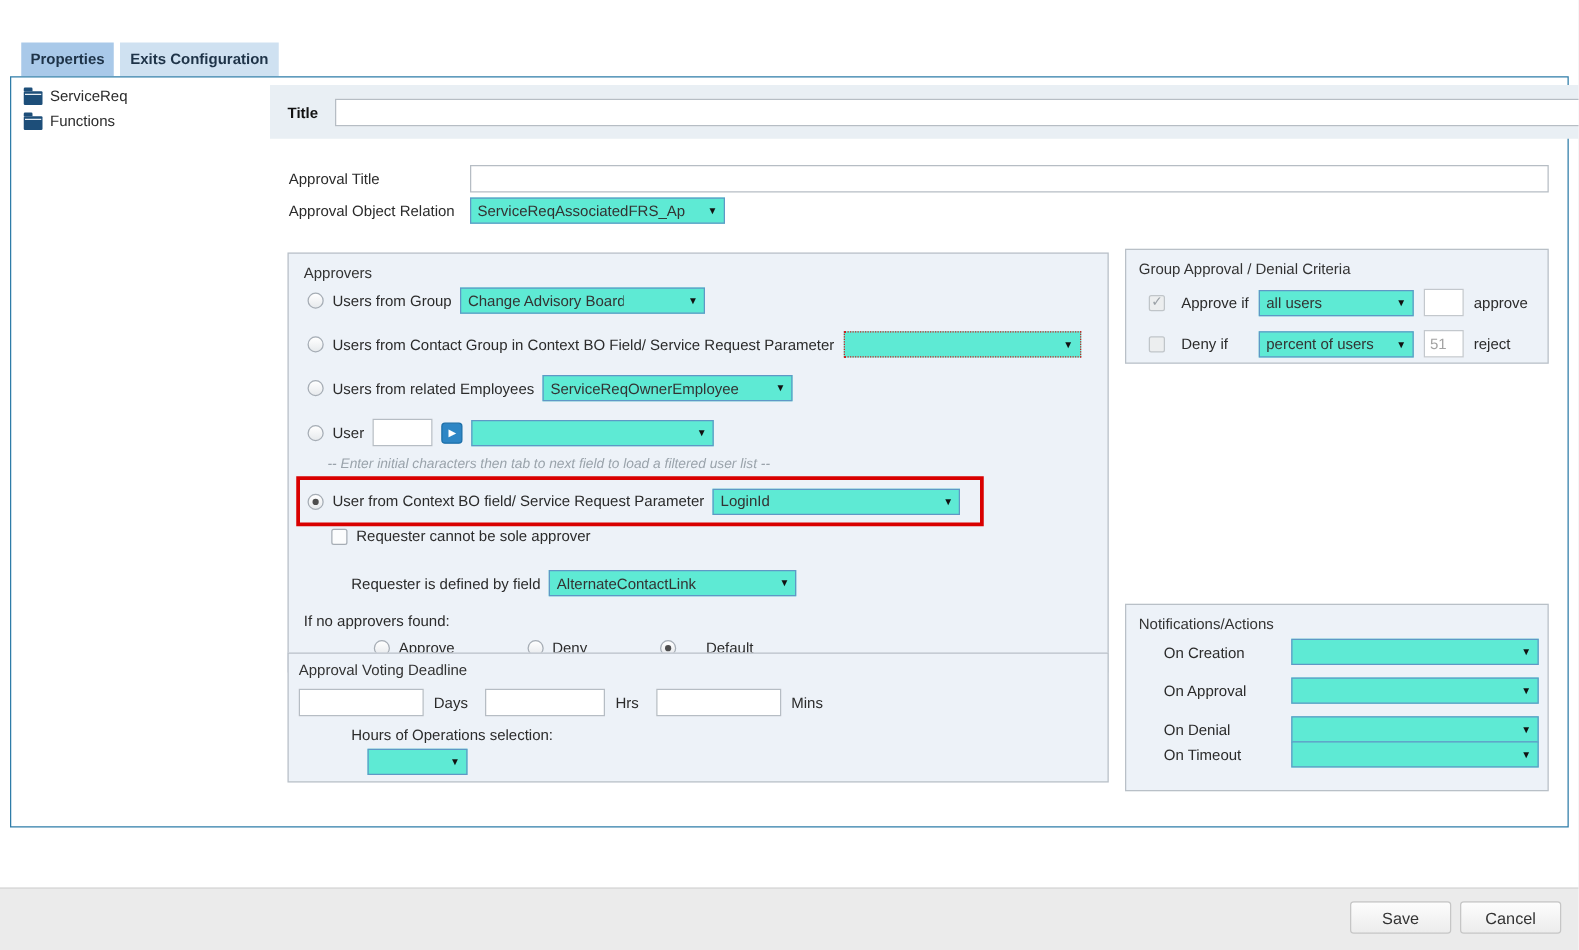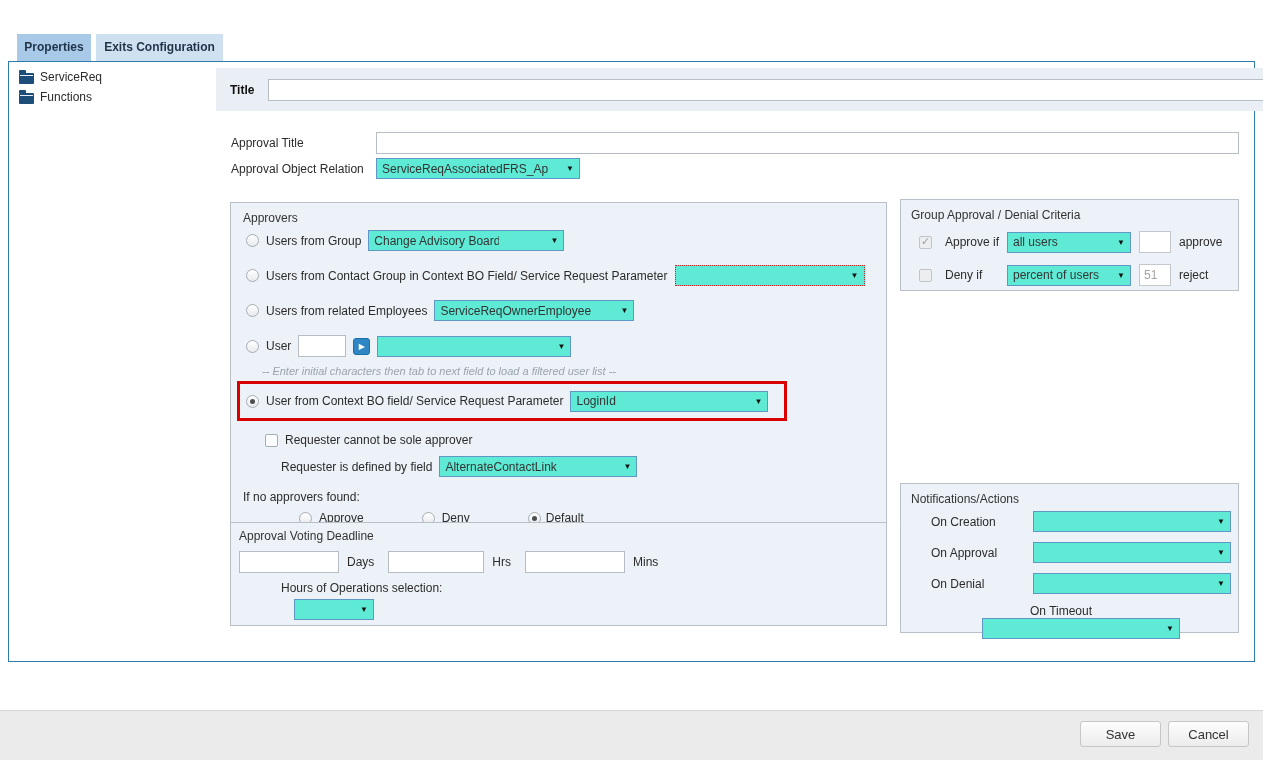--- a/index.html
+++ b/index.html
@@ -144,42 +144,42 @@
 
       <div class="redbox" style="left:6px; top:178px; width:550px; height:40px; padding-left:6px; gap:7px;">
         <span class="radio checked"></span>
         <span class="lbl">User from Context BO field/ Service Request Parameter</span>
         <div class="sel" style="width:198px;">
           <span class="val">LoginId</span>
           <span class="arr">▼</span>
         </div>
       </div>
 
-      <div class="arow" style="left:34px; top:230px; gap:7px;">
+      <div class="arow" style="left:34px; top:219px; gap:7px;">
         <span class="cbx"></span>
         <span class="lbl">Requester cannot be sole approver</span>
       </div>
 
       <div class="arow" style="left:50px; top:253px; gap:7px;">
         <span class="lbl">Requester is defined by field</span>
         <div class="sel" style="width:198px;">
           <span class="val">AlternateContactLink</span>
           <span class="arr">▼</span>
         </div>
       </div>
 
       <div class="arow" style="left:12px; top:287px;">If no approvers found:</div>
 
       <div class="arow" style="left:68px; top:308px;">
         <span class="radio"></span>
         <span class="lbl" style="margin-left:7px;">Approve</span>
         <span class="radio" style="margin-left:58px;"></span>
         <span class="lbl" style="margin-left:7px;">Deny</span>
         <span class="radio checked" style="margin-left:58px;"></span>
-        <span class="lbl" style="margin-left:5px;text-align:center;">Default</span>
+        <span class="lbl" style="margin-left:24px;text-align:center;">Default</span>
       </div>
     </div>
 
     <div class="gbox" style="left:221px; top:460px; width:657px; height:104px;">
       <span class="gbox-title" style="left:8px; top:6px;">Approval Voting Deadline</span>
       <div class="arow" style="left:8px; top:28px; gap:8px;">
         <input class="tinput" style="width: 100px;" value="">
         <span class="lbl">Days</span>
         <input class="tinput" style="width: 96px; margin-left: 6px;" value="">
         <span class="lbl">Hrs</span>
@@ -233,21 +233,21 @@
           <span class="arr">▼</span>
         </div>
       </div>
       <div class="arow" style="left:30px; top:89px; width:300px;">
         <span class="lbl" style="width:102px;">On Denial</span>
         <div class="sel" style="width:198px;">
           <span class="val"></span>
           <span class="arr">▼</span>
         </div>
       </div>
-      <div class="arow" style="left:30px; top:120px; width:300px;flex-direction:column;">
+      <div class="arow" style="left:30px; top:109px; width:300px;">
         <span class="lbl" style="width:102px;">On Timeout</span>
         <div class="sel" style="width:198px;">
           <span class="val"></span>
           <span class="arr">▼</span>
         </div>
       </div>
     </div>
 
   </div>
 

